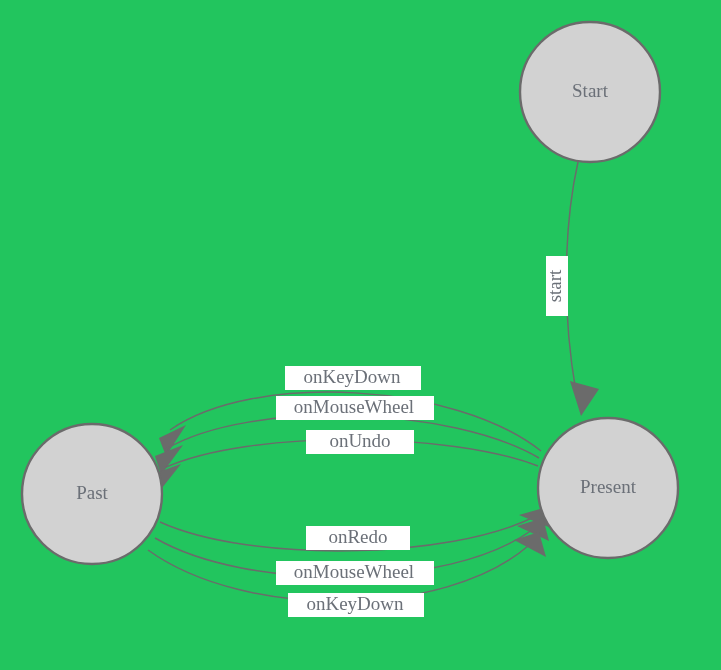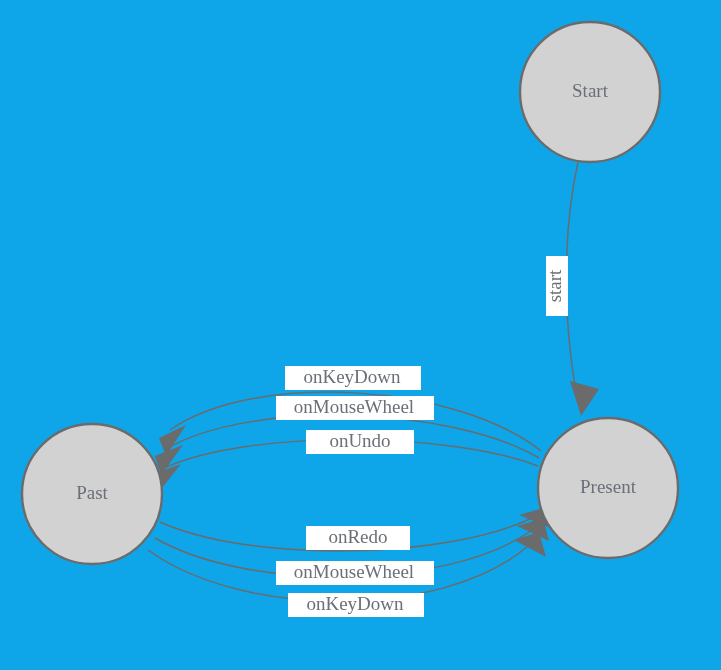--- a/index.html
+++ b/index.html
@@ -7,21 +7,21 @@
     padding: 0;
     background: #ffffff;
   }
   body {
     font-family: "Liberation Serif", "DejaVu Serif", serif;
   }
   #diagram-canvas {
     position: relative;
     width: 721px;
     height: 670px;
-    background: #0ea5e9;
+    background: #22c55e;
     overflow: hidden;
   }
   svg.graph {
     position: absolute;
     top: 0;
     left: 0;
     width: 721px;
     height: 670px;
   }
   .node-circle {

